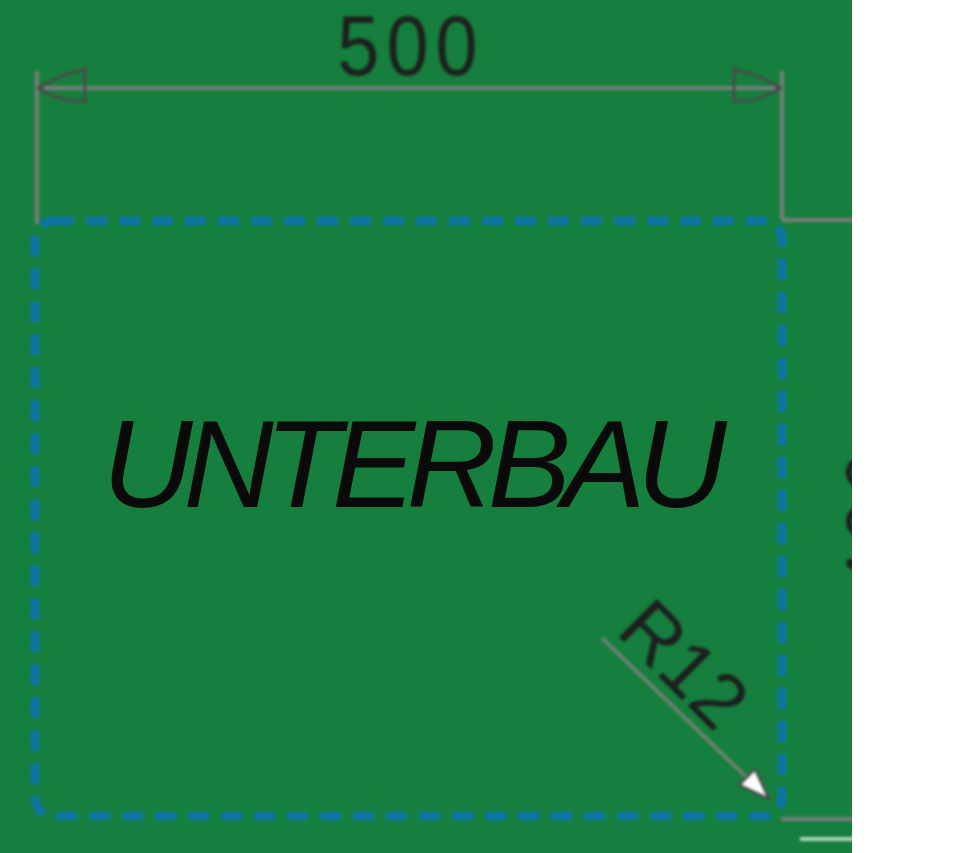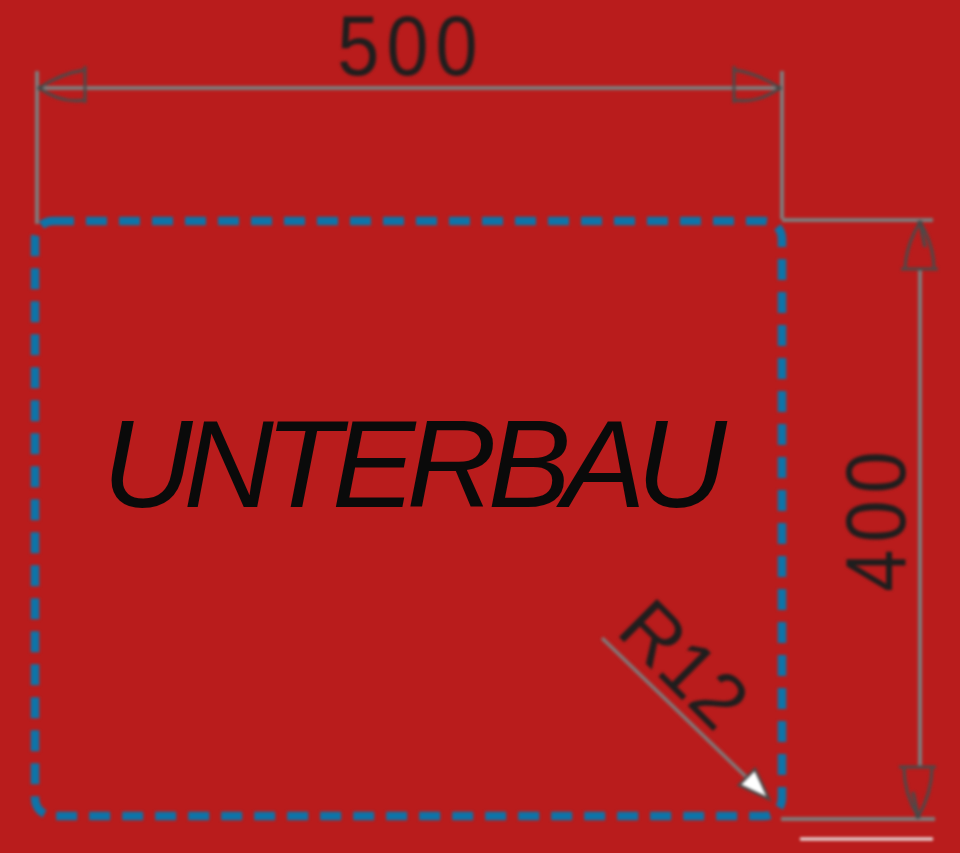--- a/index.html
+++ b/index.html
@@ -1,16 +1,16 @@
 <!DOCTYPE html>
 <html><head>
 <meta charset="utf-8">
 <style>
   html,body{margin:0;padding:0;background:#ffffff;}
-  .page{position:relative;width:960px;height:853px;background:#b91c1c;overflow:hidden;}
+  .page{position:relative;width:852px;height:853px;background:#15803d;overflow:hidden;}
   svg text{font-family:"Liberation Sans", sans-serif;}
 </style>
 </head>
 <body>
 
 <div class="page">
 <svg width="960" height="853" viewBox="0 0 960 853" style="position:absolute;left:0;top:0;filter:blur(1.5px)">
 
   <rect x="35" y="221" width="747" height="595" rx="18" ry="18" fill="none" stroke="#0d74a9" stroke-width="8.5" stroke-dasharray="21 12" stroke-dashoffset="0"></rect>
 

